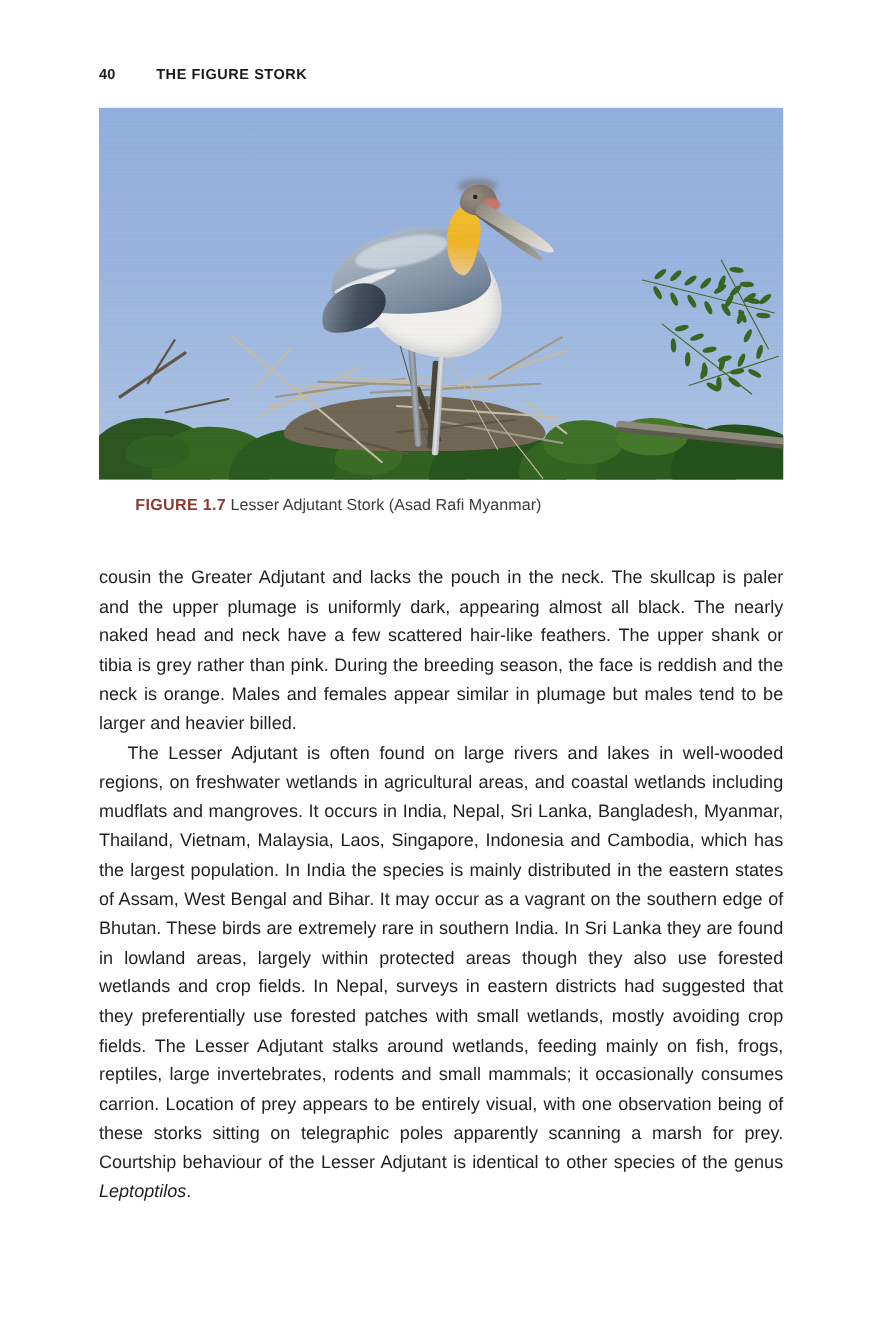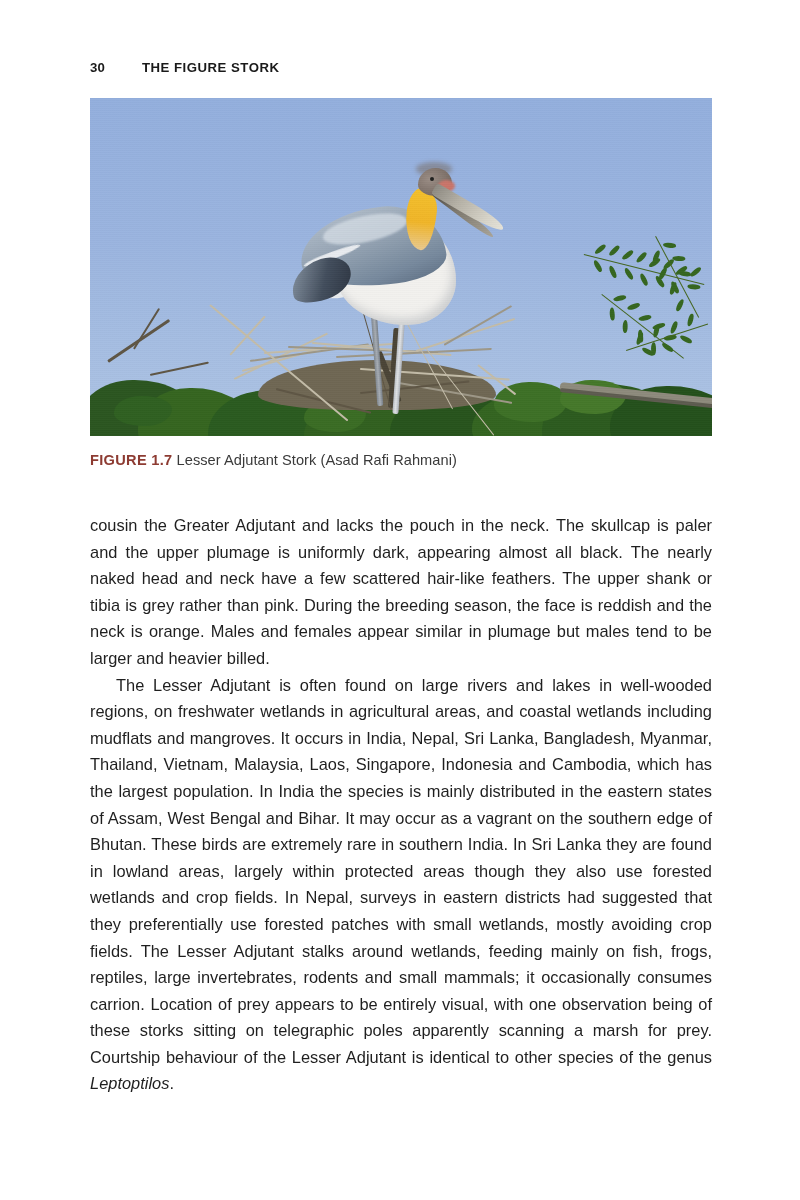--- a/index.html
+++ b/index.html
@@ -243,20 +243,21 @@
     left: 90px;
     top: 452px;
     font-size: 14.6px;
     color: #3a3a3a;
     letter-spacing: 0.05px;
   }
   .caption .figno {
     font-weight: bold;
     color: #8d3b32;
     letter-spacing: 0.3px;
+    margin-left: 33px;
   }
 
   
   .body-text {
     position: absolute;
     left: 90px;
     top: 512px;
     width: 622px;
     font-size: 16.4px;
     line-height: 26.6px;
@@ -267,21 +268,21 @@
   .body-text p { margin: 0; }
   .body-text p.indent { text-indent: 26px; }
   .body-text i { font-style: italic; }
 </style>
 </head>
 <body>
 
 <div class="page">
 
   <div class="running-head">
-    <span class="folio">30</span>
+    <span class="folio">40</span>
     <span class="head-title">THE FIGURE STORK</span>
   </div>
 
   <div class="figure">
     <div class="photo">
 
       <div class="canopy">
         <div class="leafblob" style="left:-14px; bottom:-30px; width:120px; height:86px; background:#2b5520;"></div>
         <div class="leafblob" style="left:48px; bottom:-26px; width:110px; height:74px; background:#35651f;"></div>
         <div class="leafblob" style="left:118px; bottom:-34px; width:132px; height:80px; background:#2a5a1f;"></div>
@@ -398,21 +399,21 @@
         <div class="cheek-patch"></div>
         <div class="bill-lower"></div>
         <div class="bill-upper"></div>
         <div class="eye"></div>
       </div>
 
       <div class="photo-grain"></div>
     </div>
 
     <div class="caption" style="position:static; margin-top:16px;">
-      <span class="figno">FIGURE 1.7</span><span>&nbsp;</span><span>Lesser Adjutant Stork (Asad Rafi Rahmani)</span>
+      <span class="figno">FIGURE 1.7</span><span>&nbsp;</span><span>Lesser Adjutant Stork (Asad Rafi Myanmar)</span>
     </div>
   </div>
 
   <div class="body-text">
     <p>cousin the Greater Adjutant and lacks the pouch in the neck. The skullcap is paler and the upper plumage is uniformly dark, appearing almost all black. The nearly naked head and neck have a few scattered hair-like feathers. The upper shank or tibia is grey rather than pink. During the breeding season, the face is reddish and the neck is orange. Males and females appear similar in plumage but males tend to be larger and heavier billed.</p>
     <p class="indent"><span>The Lesser Adjutant is often found on large rivers and lakes in well-wooded regions, on freshwater wetlands in agricultural areas, and coastal wetlands including mudflats and mangroves. It occurs in India, Nepal, Sri Lanka, Bangladesh, Myanmar, Thailand, Vietnam, Malaysia, Laos, Singapore, Indonesia and Cambodia, which has the largest population. In India the species is mainly distributed in the eastern states of Assam, West Bengal and Bihar. It may occur as a vagrant on the southern edge of Bhutan. These birds are extremely rare in southern India. In Sri Lanka they are found in lowland areas, largely within protected areas though they also use forested wetlands and crop fields. In Nepal, surveys in eastern districts had suggested that they preferentially use forested patches with small wetlands, mostly avoiding crop fields. The Lesser Adjutant stalks around wetlands, feeding mainly on fish, frogs, reptiles, large invertebrates, rodents and small mammals; it occasionally consumes carrion. Location of prey appears to be entirely visual, with one observation being of these storks sitting on telegraphic poles apparently scanning a marsh for prey. Courtship behaviour of the Lesser Adjutant is identical to other species of the genus </span><i>Leptoptilos</i><span>.</span></p>
   </div>
 
 </div>
 

